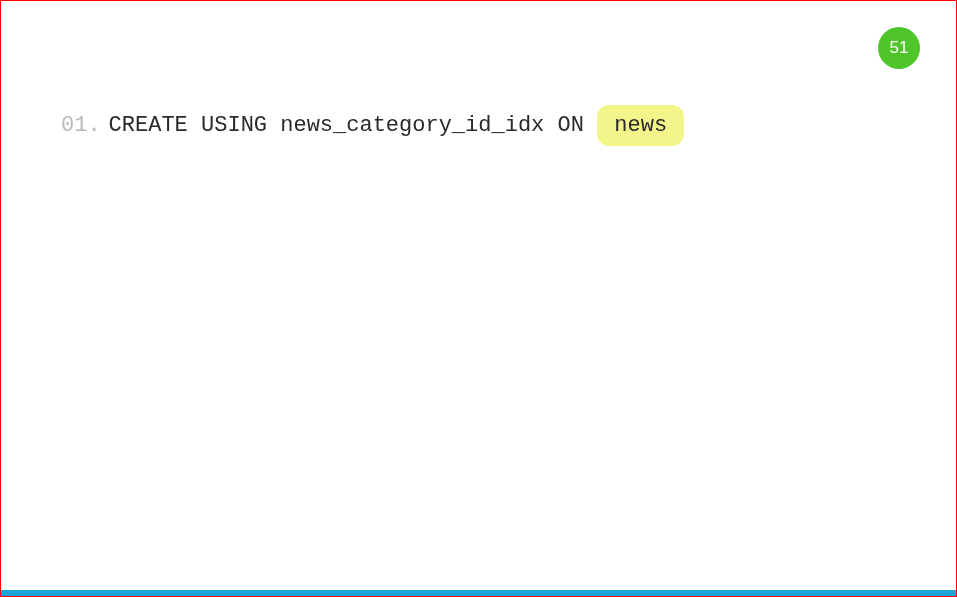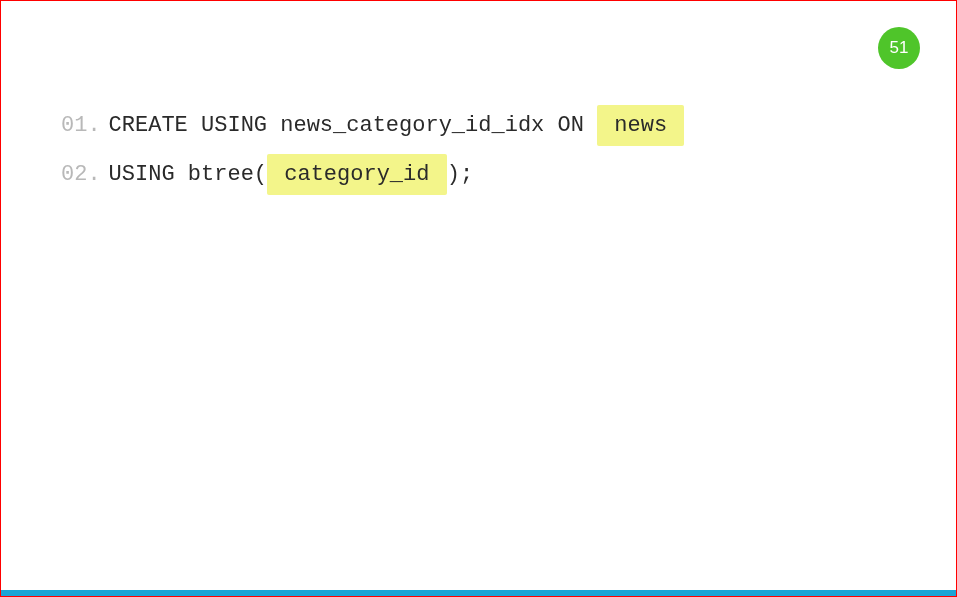--- a/index.html
+++ b/index.html
@@ -56,21 +56,21 @@
       margin-right: 8px;
       font-family: 'Courier New', Courier, monospace;
     }
     .code-text {
       color: #2a2a2a;
       font-family: 'Courier New', Courier, monospace;
     }
     .highlight {
       background: #f3f58a;
       padding: 8px 4px;
-      border-radius: 2px;
+      border-radius: 12px;
     }
     .bottom-bar {
       position: absolute;
       bottom: 0;
       left: 0;
       width: 100%;
       height: 6px;
       background: #1ca5d6;
     }
   </style>
@@ -83,21 +83,17 @@
     <span>51</span>
   </div>
 
   <div class="code-area">
 
     <div class="code-line">
       <span class="line-number">01.</span>
       <span class="code-text"><span>CREATE USING news_category_id_idx ON </span><span class="highlight"> news </span></span>
     </div>
 
-    <div class="code-line">
-      <span class="line-number">02.</span>
-      <span class="code-text"><span>USING btree(</span><span class="highlight"> category_id </span><span>);</span></span>
-    </div>
 
   </div>
 
   <div class="bottom-bar"></div>
 </div>
 
 </body></html>

